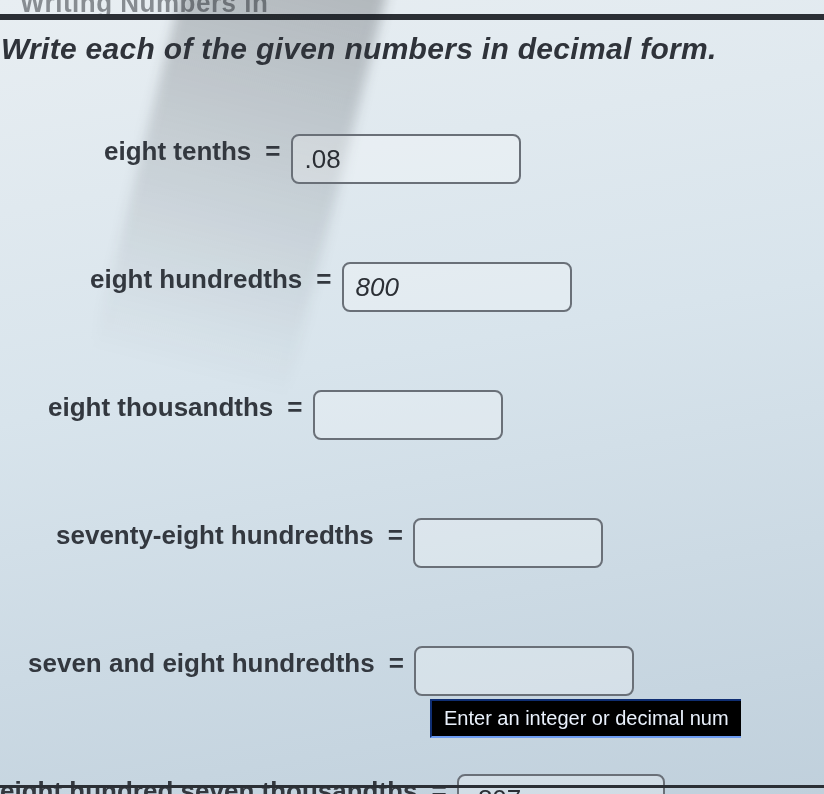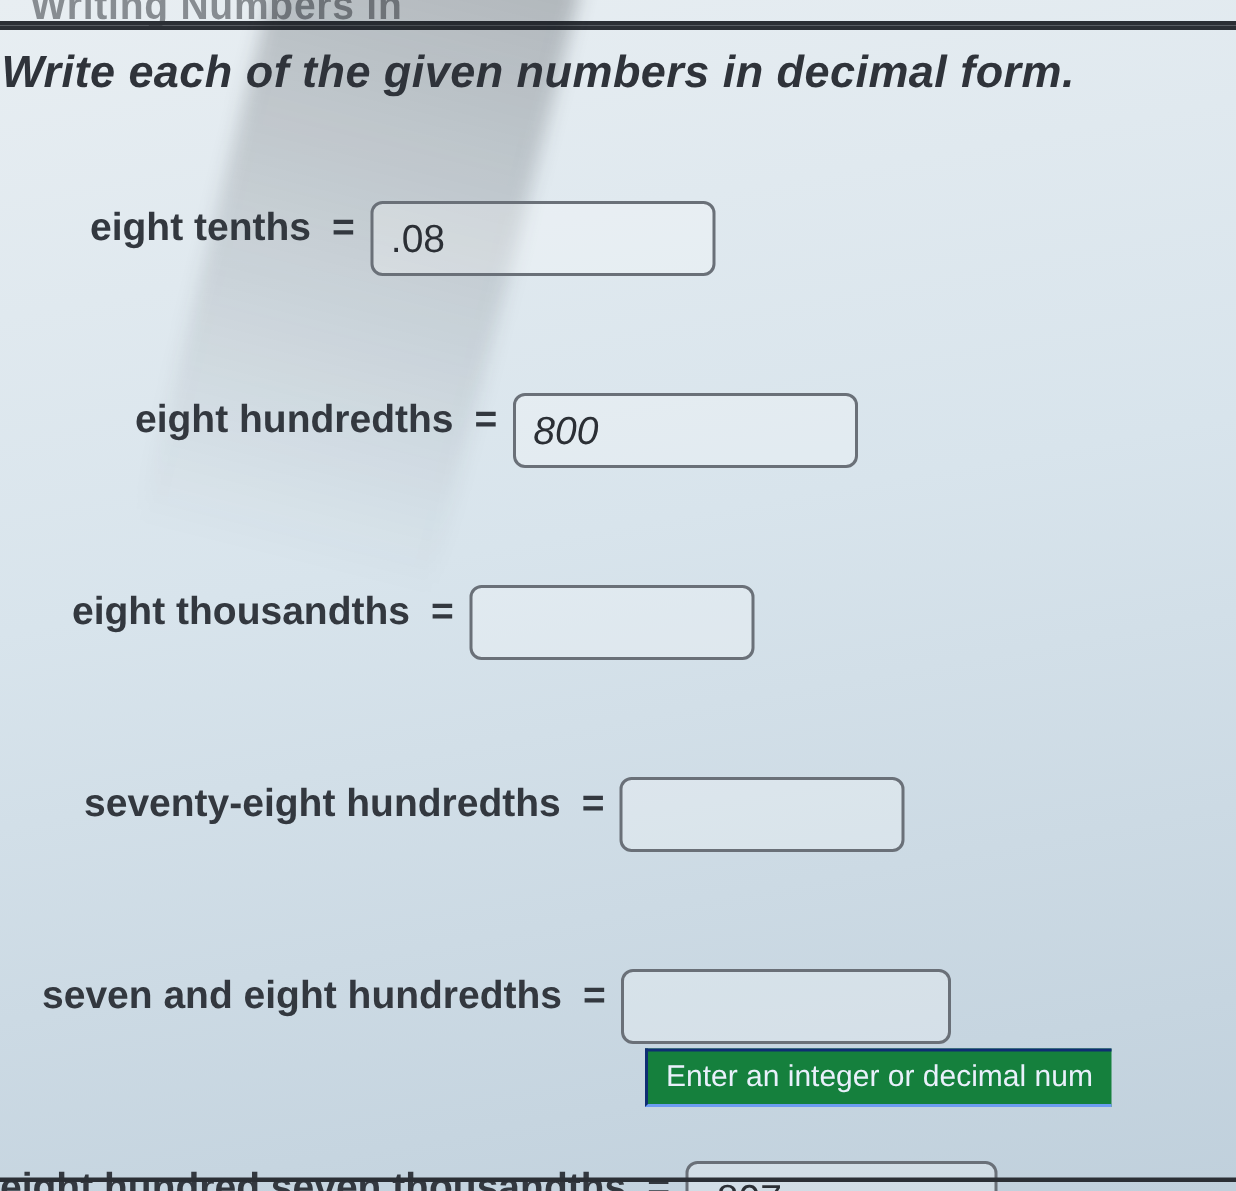--- a/index.html
+++ b/index.html
@@ -81,39 +81,39 @@
     border-radius: 8px;
     background: rgba(255,255,255,0.25);
     font-size: 26px;
     font-family: Verdana, Geneva, sans-serif;
     color: #2b2f35;
     padding: 4px 12px;
     outline: none;
     margin-top: 16px;
   }
   
-  .r1 { padding-left: 60px; }
+  .r1 { padding-left: 104px; }
   .r2 { padding-left: 90px; }
   .r3 { padding-left: 48px; }
   .r4 { padding-left: 56px; }
   .r5 { padding-left: 28px; }
   .r6 { padding-left: 0px; margin-bottom: 10px; }
 
   .r1 input { width: 230px; }
   .r2 input { width: 230px; font-style: italic; }
   .r3 input { width: 190px; }
   .r4 input { width: 190px; }
   .r5 input { width: 220px; border: 3px solid #15181c; }
   .r6 input { width: 208px; }
 
   .tooltip {
     position: absolute;
     left: 430px;
     bottom: -42px;
-    background: #15803d;
+    background: #000000;
     color: #e9f0fb;
     font-size: 20px;
     font-weight: 500;
     padding: 6px 12px;
     border-top: 2px solid #0f2e73;
     border-left: 2px solid #0f2e73;
     border-bottom: 2px solid #6d9cf2;
     white-space: nowrap;
   }
   .bottom-rule {

